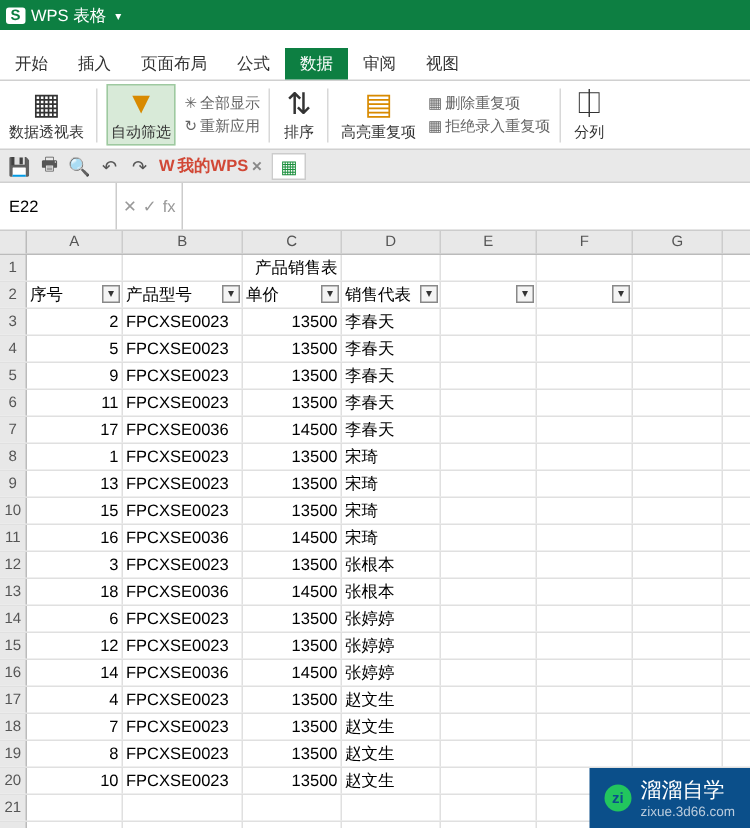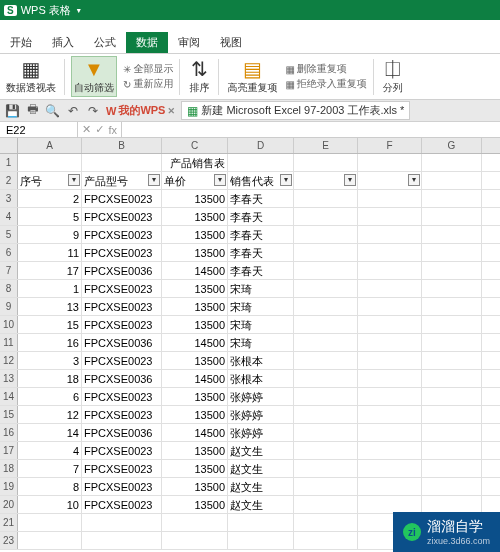--- a/index.html
+++ b/index.html
@@ -27,21 +27,21 @@
 .sep { width: 1px; height: 36px; background: #d8d8d8; }
 
 
 .qat { height: 22px; background: #e9e9e9; display: flex; align-items: center; padding: 0 6px; gap: 6px; border-bottom: 1px solid #d0d0d0; }
 .qat .qic { width: 14px; height: 14px; display: inline-flex; align-items: center; justify-content: center; font-size: 12px; color: #555; }
 .qat .wps { color: #d14836; font-weight: bold; font-size: 11px; display: inline-flex; align-items: center; gap: 2px; }
 .qat .docbtn { display: inline-flex; align-items: center; gap: 3px; font-size: 11px; color: #333; background: #fff; border: 1px solid #ccc; padding: 1px 5px; }
 .qat .gic { color: #1a8f3c; font-size: 12px; }
 
 
-.fbar { height: 16px; display: flex; align-items: center; border-bottom: 1px solid #ccc; }
+.fbar { height: 32px; display: flex; align-items: center; border-bottom: 1px solid #ccc; }
 .namebox { width: 78px; border-right: 1px solid #ccc; padding: 0 6px; font-size: 11px; height: 100%; display: flex; align-items: center; }
 .fbtns { display: flex; align-items: center; gap: 4px; padding: 0 4px; color: #999; border-right: 1px solid #ccc; height: 100%; }
 .finput { flex: 1; padding: 0 4px; height: 100%; display: flex; align-items: center; }
 
 
 .grid { position: relative; }
 .colhdr { display: flex; height: 16px; background: #e8e8e8; border-bottom: 1px solid #bbb; }
 .corner { width: 18px; border-right: 1px solid #bbb; background: #e8e8e8; }
 .ch { border-right: 1px solid #ccc; text-align: center; font-size: 10px; color: #555; line-height: 16px; }
 .cA { width: 64px; } .cB { width: 80px; } .cC { width: 66px; } .cD { width: 66px; } .cE { width: 64px; } .cF { width: 64px; } .cG { width: 60px; }
@@ -67,20 +67,21 @@
 
 <div class="titlebar">
   <span class="badge">S</span>
   <span class="title">WPS 表格</span>
   <span class="dd">▾</span>
 </div>
 
 <div class="menutabs" id="menutabs">
     <div class="mtab">开始</div>
     <div class="mtab">插入</div>
+    <div class="mtab">页面布局</div>
     <div class="mtab">公式</div>
     <div class="mtab active">数据</div>
     <div class="mtab">审阅</div>
     <div class="mtab">视图</div>
   </div>
 
 <div class="ribbon">
   <div class="rbtn big">
     <span class="ic">▦</span>
     <span>数据透视表</span>
@@ -133,21 +134,20 @@
   <span class="qic">🔍</span>
   <span class="qic">↶</span>
   <span class="qic">↷</span>
   <span class="wps">
       <span style="color:#d14836">W</span>
       <span>我的WPS</span>
       <span style="font-size:9px;color:#888">✕</span>
     </span>
   <span class="docbtn">
       <span class="gic">▦</span>
-      <span>新建 Microsoft Excel 97-2003 工作表.xls *</span>
     </span>
 </div>
 
 <div class="fbar">
   <div class="namebox">E22</div>
   <div class="fbtns">
     <span>✕</span>
     <span>✓</span>
     <span style="">fx</span>
   </div>

